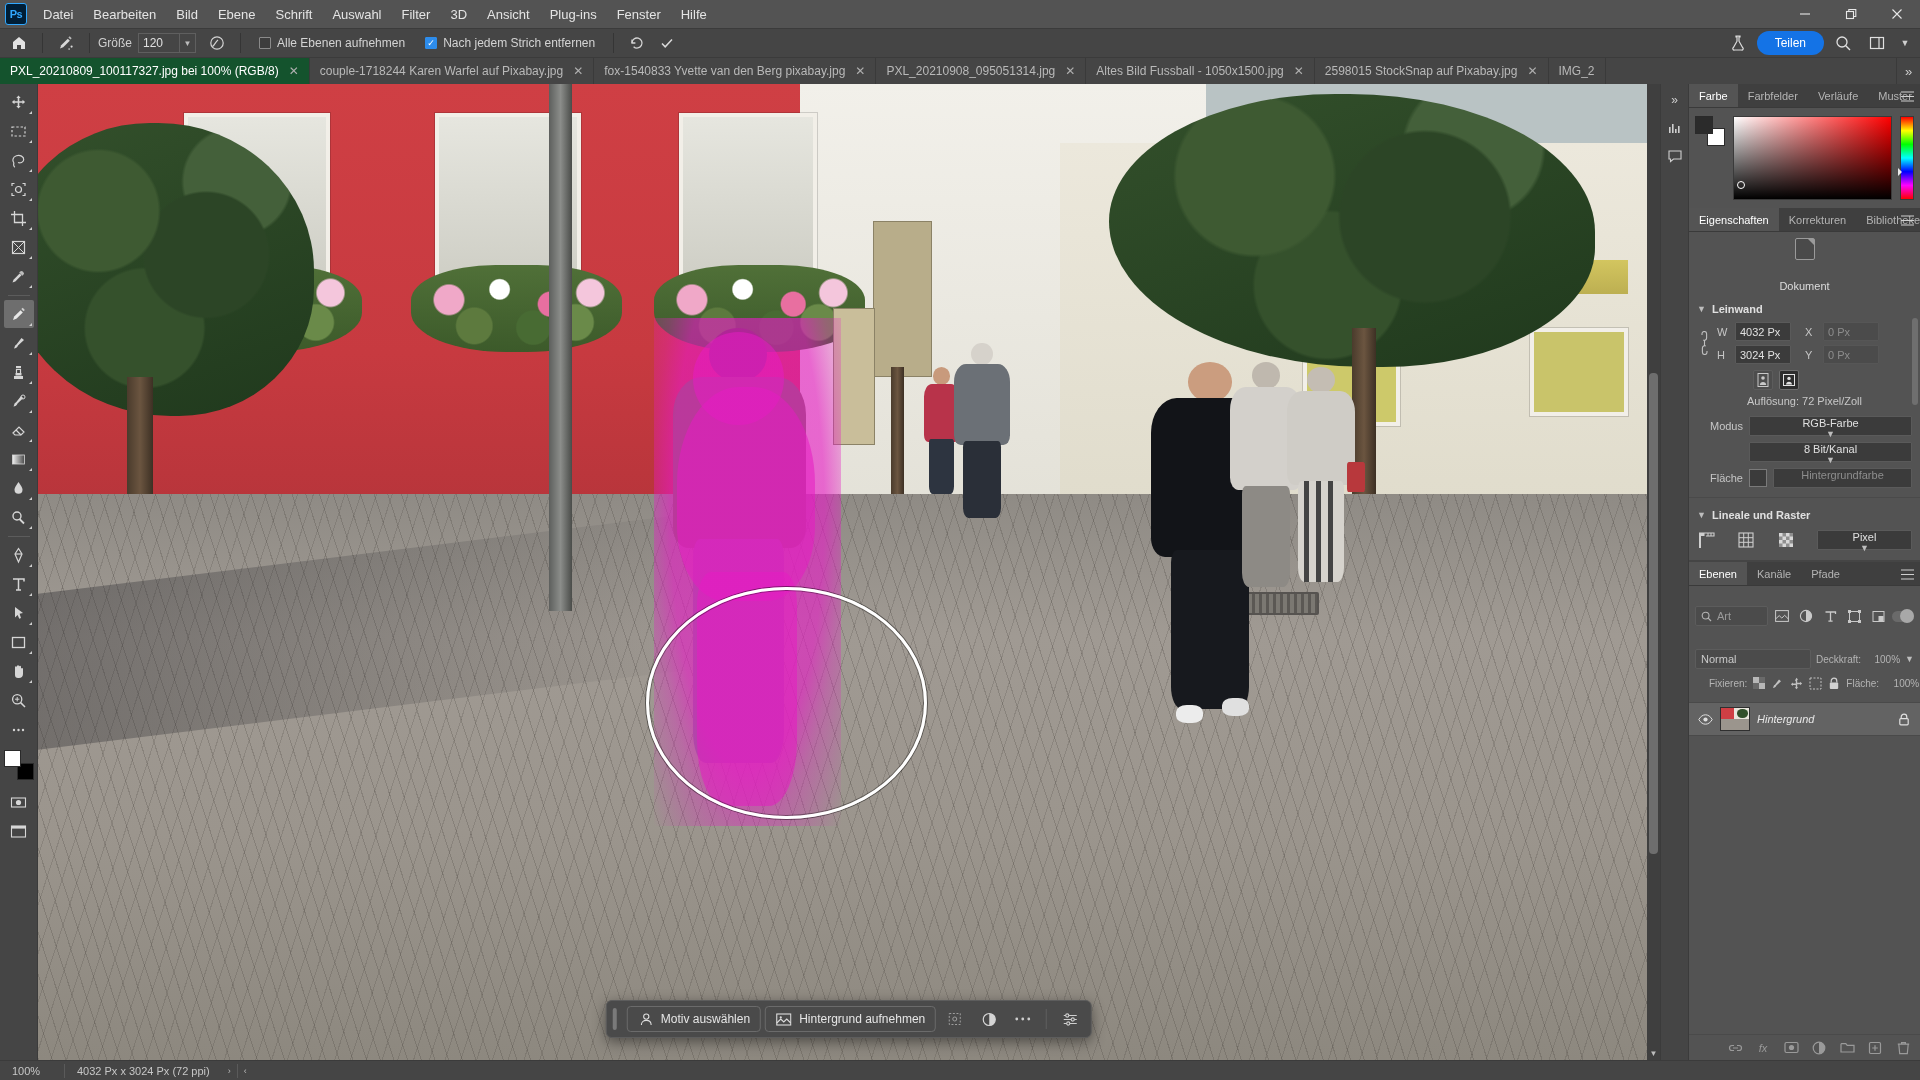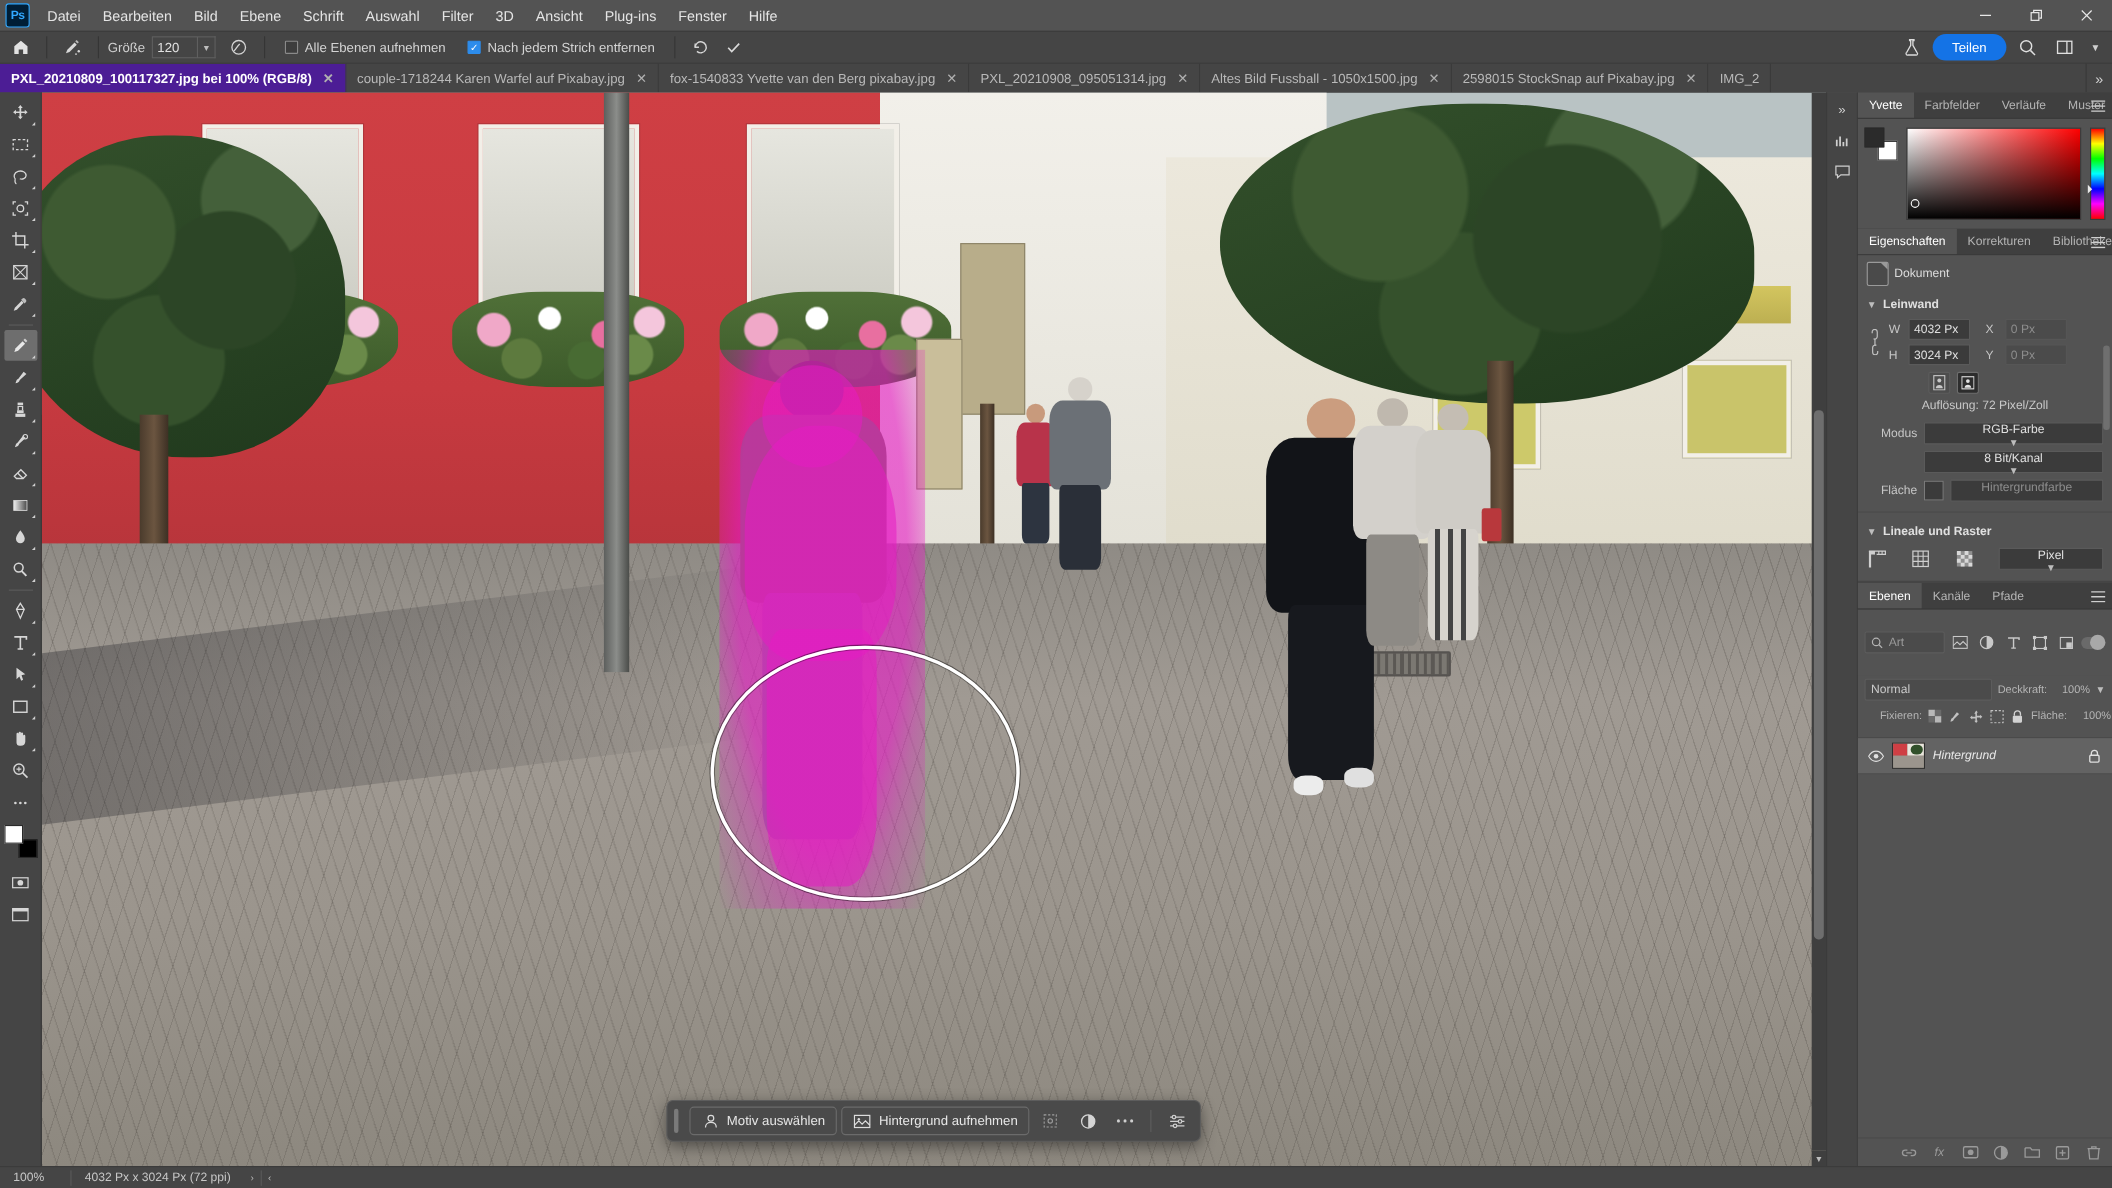--- a/index.html
+++ b/index.html
@@ -71,21 +71,21 @@
   
   .tabbar {
     height: 26px; background: #454545; display: flex; align-items: flex-end;
     flex: 0 0 26px; position: relative; overflow: hidden;
   }
   .tab {
     height: 26px; background: #454545; color: #b9b9b9; font-size: 12px;
     display: flex; align-items: center; padding: 0 10px; gap: 10px;
     border-right: 1px solid #3a3a3a; white-space: nowrap; max-width: 320px;
   }
-  .tab.active { background: #4c1d95; color: #ffffff; font-weight: bold; }
+  .tab.active { background: #14532d; color: #ffffff; font-weight: normal; }
   .tab .tab-close { font-size: 12px; color: #b0b0b0; }
   .tab-overflow {
     position: absolute; right: 0; top: 0; height: 26px; width: 24px;
     background: #454545; display: flex; align-items: center; justify-content: center;
     color: #cfcfcf; font-size: 13px; border-left: 1px solid #3a3a3a;
   }
 
   
   .middle { flex: 1; display: flex; min-height: 0; }
 
@@ -301,21 +301,21 @@
     border-radius: 1px;
     flex-direction: column;
   }
   .mini-btn {
     width: 20px; height: 20px; background: #4d4d4d; border: 1px solid #5c5c5c;
     display: flex; align-items: center; justify-content: center; color: #d0d0d0; border-radius: 2px;
   }
   .mini-btn.on { background: #2d2d2d; border-color: #6d6d6d; }
   .divider { height: 1px; background: #4a4a4a; margin: 6px 0; }
   .doc-chip {
-    display: flex; align-items: center; gap: 5px; padding: 6px 8px; font-size: 11px; color: #dcdcdc;
+    display: flex; align-items: center; gap: 20px; padding: 6px 8px; font-size: 11px; color: #dcdcdc; flex-direction: column;
   }
   .doc-chip .ic {
     width: 20px; height: 22px; border: 1px solid #9a9a9a; border-radius: 2px; position: relative; background: #4a4a4a;
   }
   .doc-chip .ic::after {
     content:''; position:absolute; right:0; top:0; border-left:6px solid transparent; border-top:6px solid #9a9a9a;
   }
   .prop-scroll {
     position: absolute; right: 2px; top: 60px; bottom: 12px; width: 6px; background: transparent;
   }
@@ -836,21 +836,21 @@
       <div class="dbtn">
         <svg width="16" height="16" viewBox="0 0 16 16">
             <path d="M2 3h12v8H6.5L3.5 13.5V11H2z" fill="none" stroke="#cfcfcf" stroke-width="1.1"></path>
           </svg>
       </div>
     </div>
 
     <div class="rightpanels">
 
       <div class="panel-tabs">
-        <div class="ptab active">Yvette</div>
+        <div class="ptab active">Farbe</div>
         <div class="ptab">Farbfelder</div>
         <div class="ptab">Verläufe</div>
         <div class="ptab">Muster</div>
         <div class="pmenu">
           <svg width="13" height="11" viewBox="0 0 13 11">
               <path d="M0 1h13M0 5.5h13M0 10h13" stroke="#cfcfcf" stroke-width="1.2"></path>
             </svg>
         </div>
       </div>
       <div class="color-panel">

